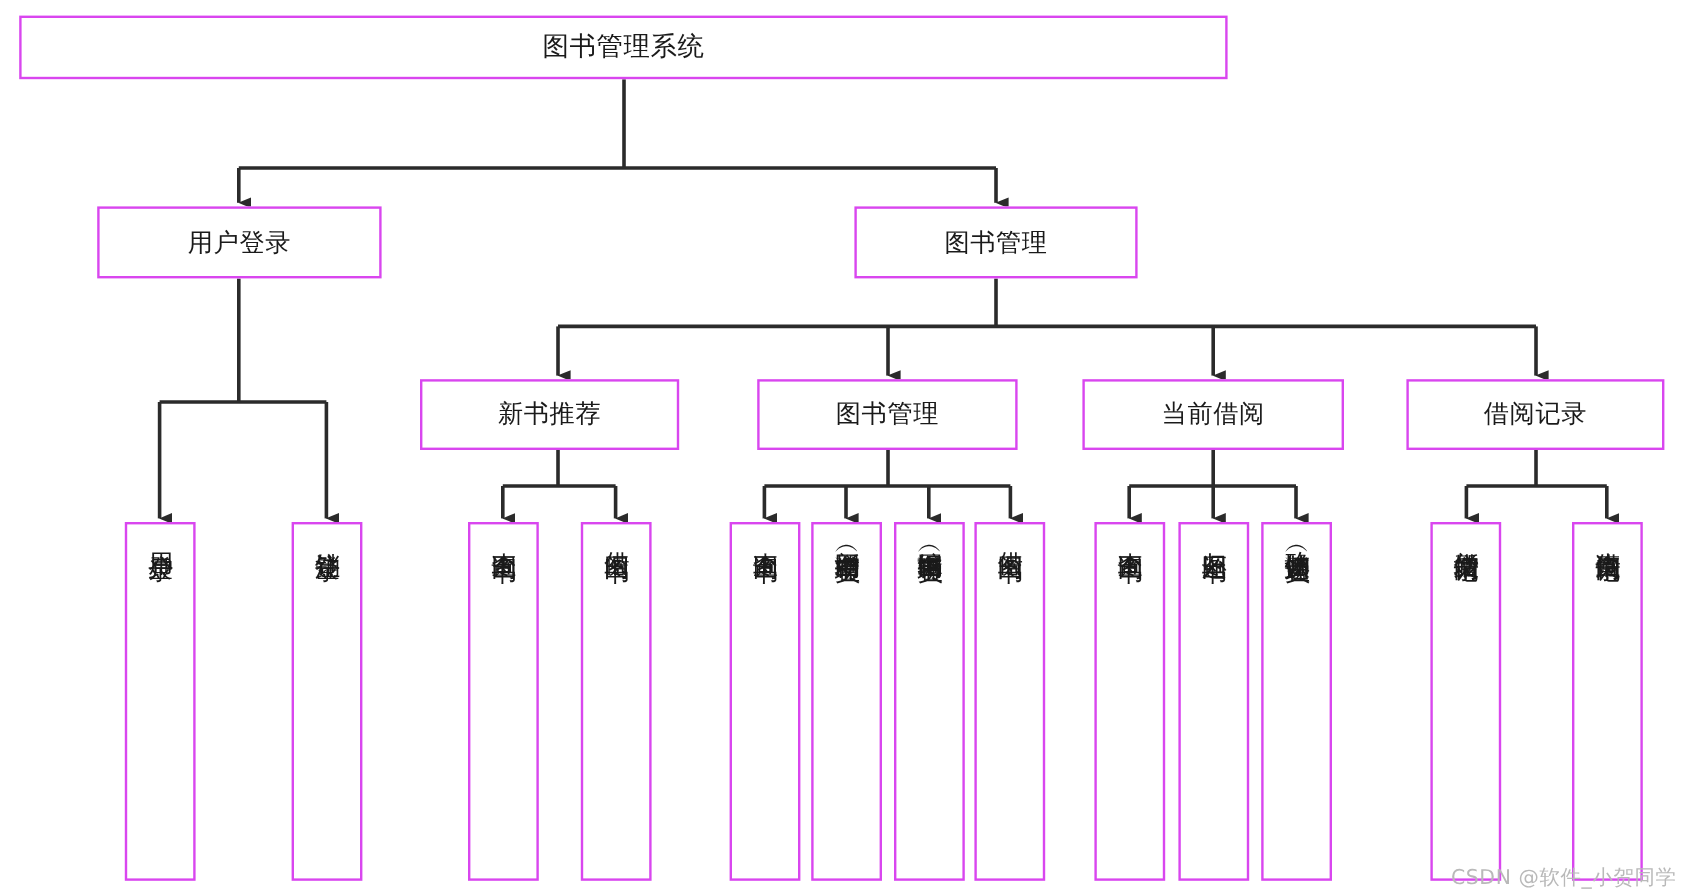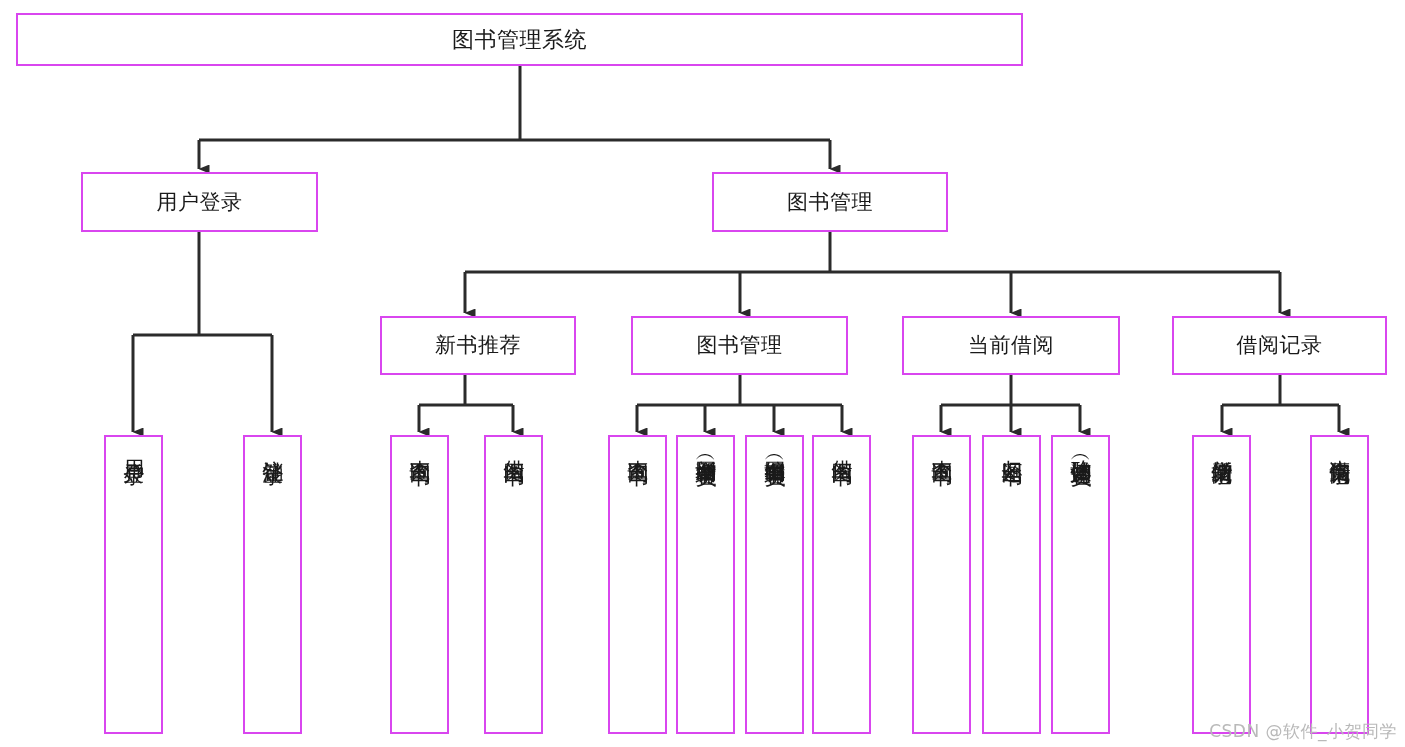--- a/index.html
+++ b/index.html
@@ -140,21 +140,21 @@
     <span class="node-label">图书管理系统</span>
   </div>
 
   <div class="node horizontal" style="left:81px; top:172px; width:237px; height:60px;">
     <span class="node-label">用户登录</span>
   </div>
   <div class="node horizontal" style="left:712px; top:172px; width:236px; height:60px;">
     <span class="node-label">图书管理</span>
   </div>
 
-  <div class="node horizontal" style="left:380px; top:316px; width:196px; height:59px;text-align:center;">
+  <div class="node horizontal" style="left:350px; top:316px; width:216px; height:59px;text-align:center;">
     <span class="node-label">新书推荐</span>
   </div>
   <div class="node horizontal" style="left:631px; top:316px; width:217px; height:59px;">
     <span class="node-label">图书管理</span>
   </div>
   <div class="node horizontal" style="left:902px; top:316px; width:218px; height:59px;">
     <span class="node-label">当前借阅</span>
   </div>
   <div class="node horizontal" style="left:1172px; top:316px; width:215px; height:59px;">
     <span class="node-label">借阅记录</span>

